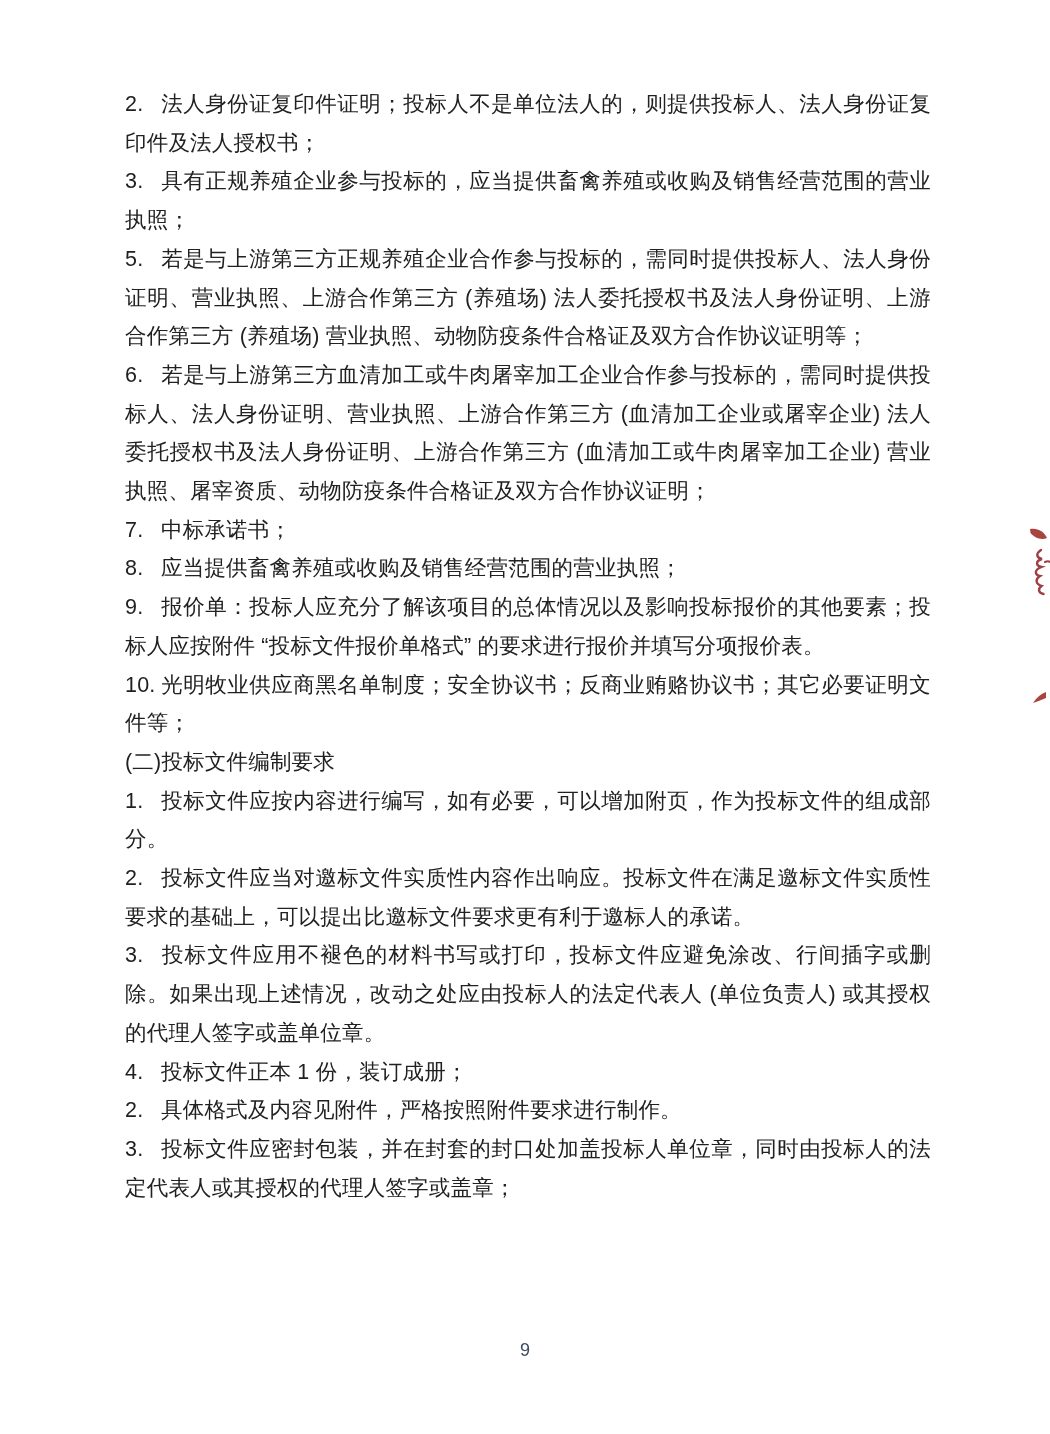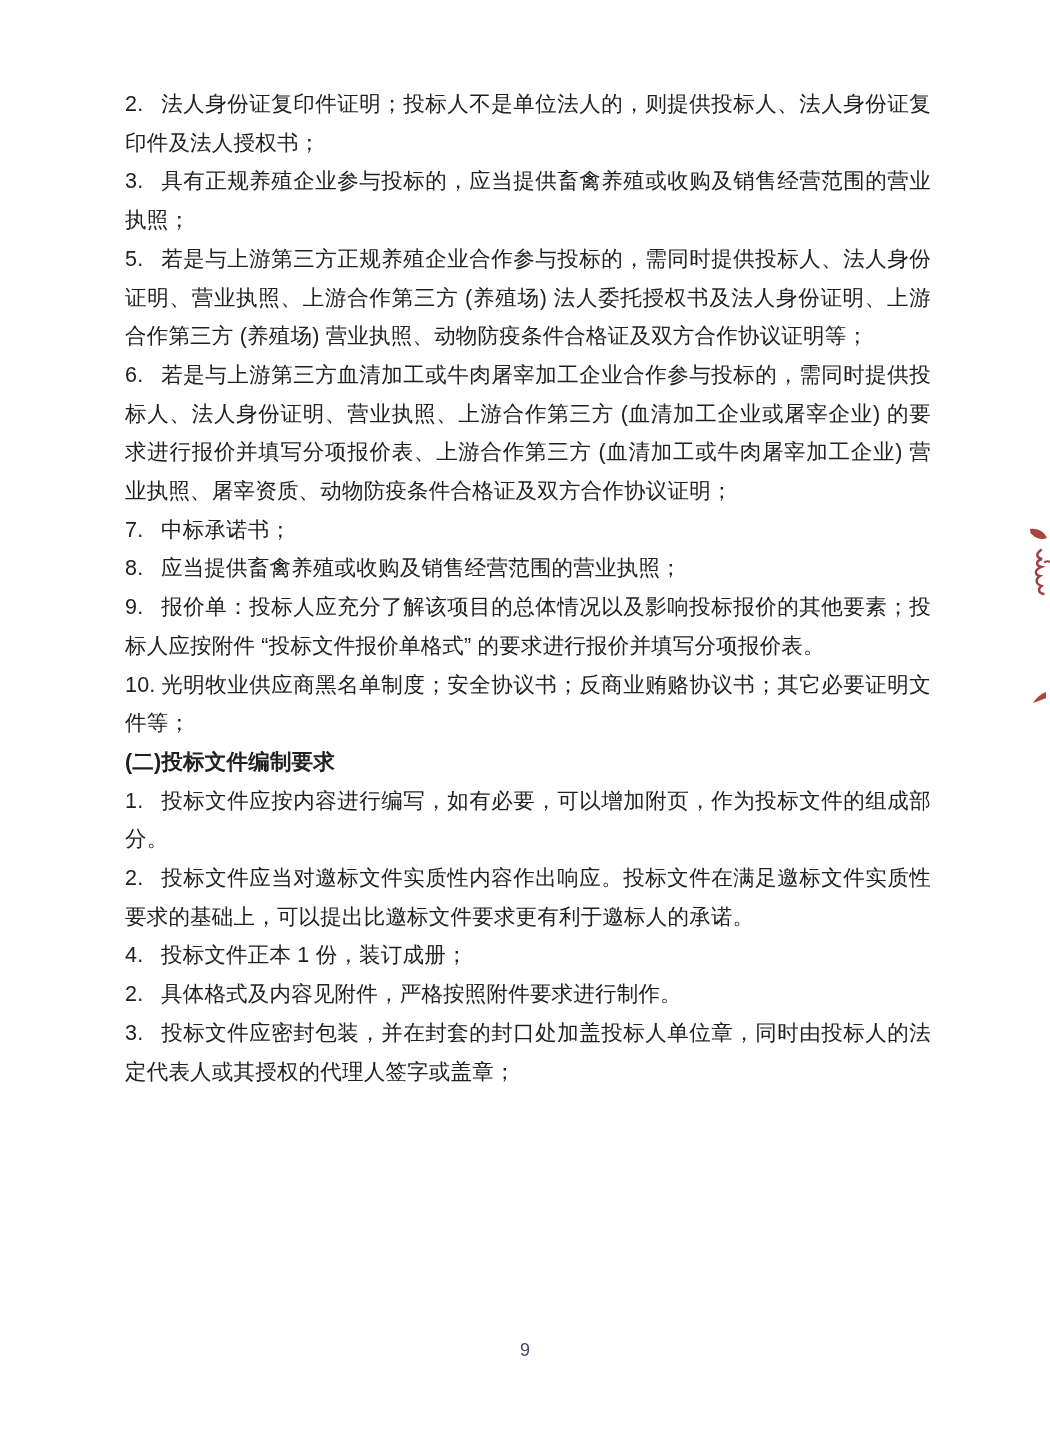--- a/index.html
+++ b/index.html
@@ -32,21 +32,21 @@
     color: #212121;
     text-align: justify;
     text-justify: inter-ideograph;
     letter-spacing: 0.2px;
   }
   .num {
     display: inline-block;
     min-width: 36px;
   }
   .heading {
-    font-weight: 700;
+    font-weight: 400;
   }
   .pageno {
     position: absolute;
     left: 0;
     right: 0;
     top: 1338px;
     text-align: center;
     font-size: 18px;
     line-height: 24px;
     color: #3c4a61;
@@ -65,36 +65,37 @@
 
   <div class="content">
 
     <p class="item"><span class="num">2.</span><span>法人身份证复印件证明；投标人不是单位法人的，则提供投标人、法人身份证复印件及法人授权书；</span></p>
 
     <p class="item"><span class="num">3.</span><span>具有正规养殖企业参与投标的，应当提供畜禽养殖或收购及销售经营范围的营业执照；</span></p>
 
 
     <p class="item"><span class="num">5.</span><span>若是与上游第三方正规养殖企业合作参与投标的，需同时提供投标人、法人身份证明、营业执照、上游合作第三方 (养殖场) 法人委托授权书及法人身份证明、上游合作第三方 (养殖场) 营业执照、动物防疫条件合格证及双方合作协议证明等；</span></p>
 
-    <p class="item"><span class="num">6.</span><span>若是与上游第三方血清加工或牛肉屠宰加工企业合作参与投标的，需同时提供投标人、法人身份证明、营业执照、上游合作第三方 (血清加工企业或屠宰企业) 的要求进行报价并填写分项报价表、上游合作第三方 (血清加工或牛肉屠宰加工企业) 营业执照、屠宰资质、动物防疫条件合格证及双方合作协议证明；</span></p>
+    <p class="item"><span class="num">6.</span><span>若是与上游第三方血清加工或牛肉屠宰加工企业合作参与投标的，需同时提供投标人、法人身份证明、营业执照、上游合作第三方 (血清加工企业或屠宰企业) 法人委托授权书及法人身份证明、上游合作第三方 (血清加工或牛肉屠宰加工企业) 营业执照、屠宰资质、动物防疫条件合格证及双方合作协议证明；</span></p>
 
     <p class="item"><span class="num">7.</span><span>中标承诺书；</span></p>
 
     <p class="item"><span class="num">8.</span><span>应当提供畜禽养殖或收购及销售经营范围的营业执照；</span></p>
 
     <p class="item"><span class="num">9.</span><span>报价单：投标人应充分了解该项目的总体情况以及影响投标报价的其他要素；投标人应按附件 “投标文件报价单格式” 的要求进行报价并填写分项报价表。</span></p>
 
     <p class="item"><span class="num">10.</span><span>光明牧业供应商黑名单制度；安全协议书；反商业贿赂协议书；其它必要证明文件等；</span></p>
 
     <p class="heading">(二)投标文件编制要求</p>
 
     <p class="item"><span class="num">1.</span><span>投标文件应按内容进行编写，如有必要，可以增加附页，作为投标文件的组成部分。</span></p>
 
     <p class="item"><span class="num">2.</span><span>投标文件应当对邀标文件实质性内容作出响应。投标文件在满足邀标文件实质性要求的基础上，可以提出比邀标文件要求更有利于邀标人的承诺。</span></p>
 
+    <p class="item"><span class="num">3.</span><span>投标文件应用不褪色的材料书写或打印，投标文件应避免涂改、行间插字或删除。如果出现上述情况，改动之处应由投标人的法定代表人 (单位负责人) 或其授权的代理人签字或盖单位章。</span></p>
 
     <p class="item"><span class="num">4.</span><span>投标文件正本 1 份，装订成册；</span></p>
 
 
 
     <p class="item"><span class="num">2.</span><span>具体格式及内容见附件，严格按照附件要求进行制作。</span></p>
 
     <p class="item"><span class="num">3.</span><span>投标文件应密封包装，并在封套的封口处加盖投标人单位章，同时由投标人的法定代表人或其授权的代理人签字或盖章；</span></p>
 
   </div>

